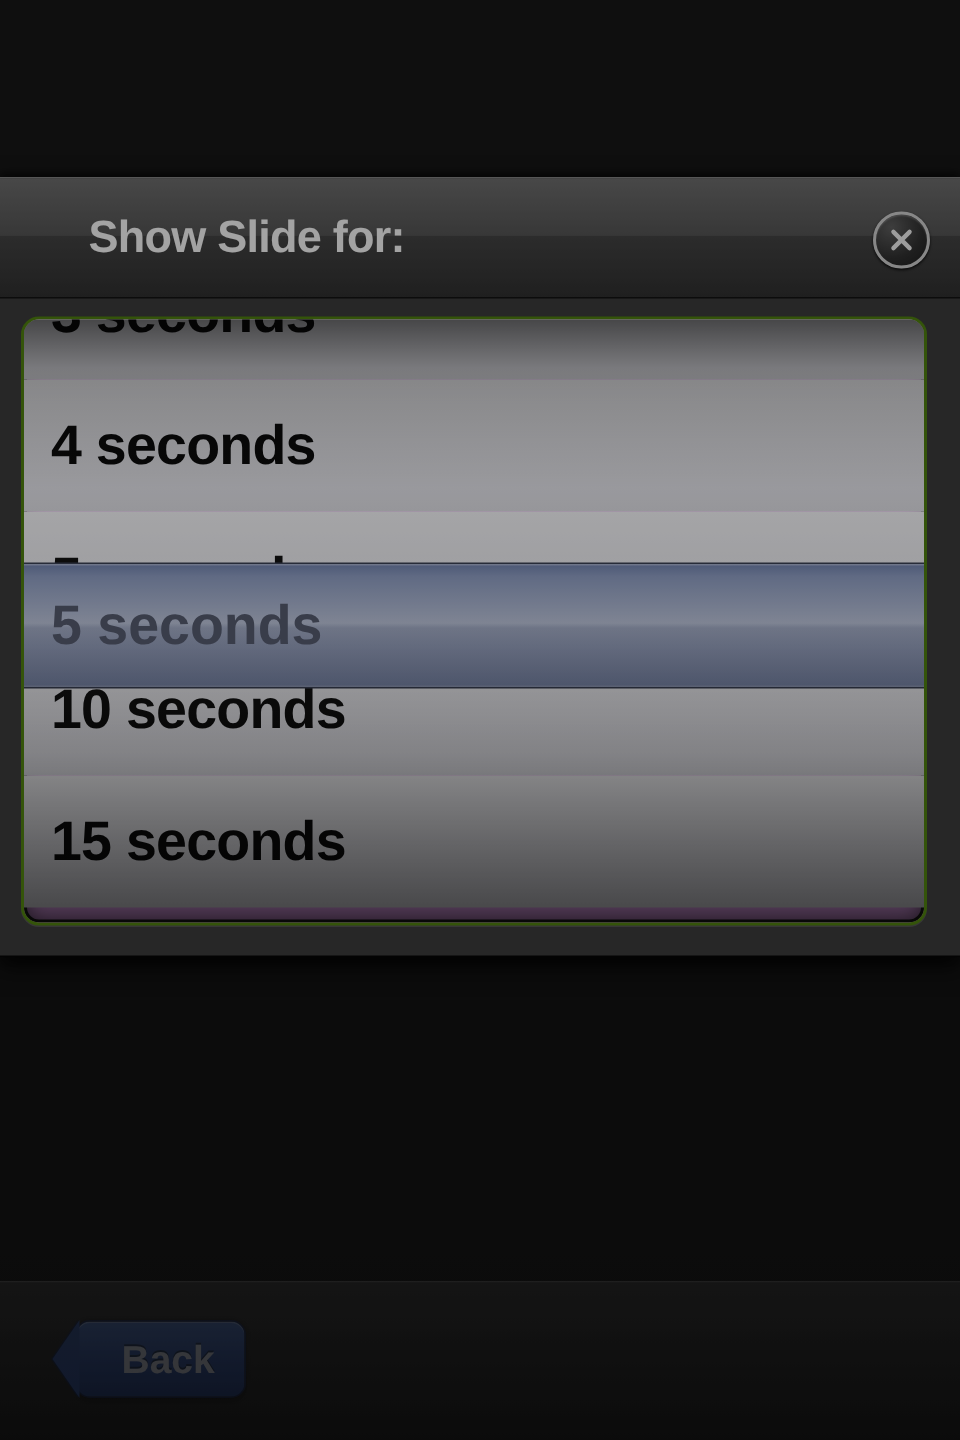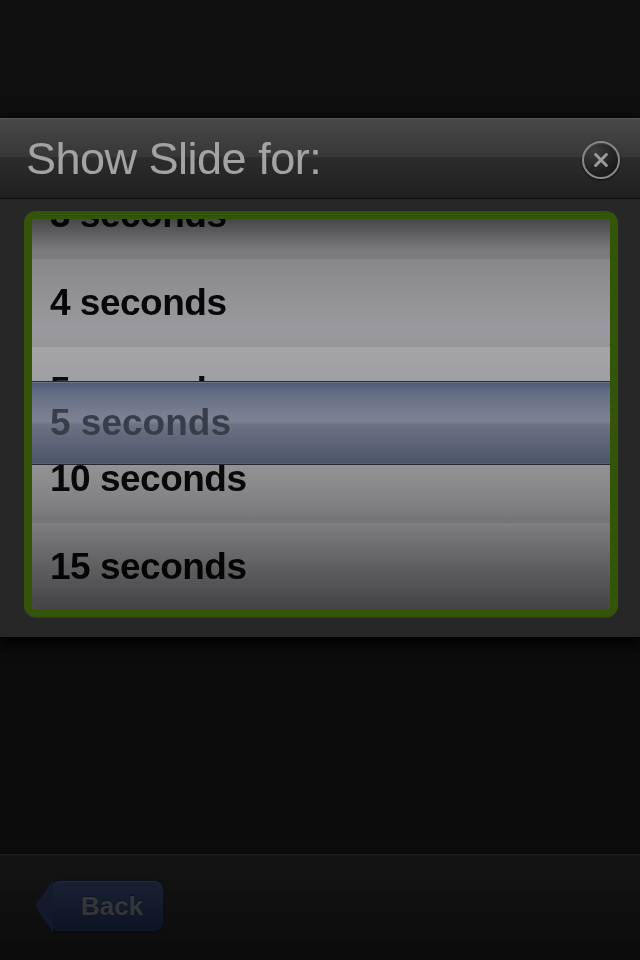--- a/index.html
+++ b/index.html
@@ -39,45 +39,46 @@
   .sheet-header {
     position: relative;
     height: 80px;
     padding: 0 26px;
     display: flex; align-items: center;
     background: linear-gradient(to bottom, #6a6a6a 0%, #525252 48%, #414141 49%, #2f2f2f 100%);
     border-bottom: 1px solid #121212;
   }
   .sheet-title {
     color: #f0f0f0;
-    font-size: 45px;
-    font-weight: 400;
+    font-size: 30px;
+    font-weight: 700;
     letter-spacing: -0.5px;
+    margin-left: 33px;
   }
   .close-btn {
     position: absolute;
     right: 20px; top: 22px;
     width: 38px; height: 38px;
     border-radius: 50%;
     border: 2px solid #c8c8c8;
     display: flex; align-items: center; justify-content: center;
     background: radial-gradient(circle at 30% 25%, #5b5b5b 0%, #2f2f2f 60%, #1d1d1d 100%);
     box-shadow: inset 0 1px 1px rgba(255,255,255,0.2), 0 1px 2px rgba(0,0,0,0.8);
     cursor: pointer;
   }
   .close-btn svg { width: 18px; height: 18px; }
   .close-btn path { stroke: #e8e8e8; stroke-width: 3.2; stroke-linecap: round; }
 
   
   .picker-frame {
     position: relative;
     flex: 1;
-    margin: 12px 22px 20px 24px;
+    margin: 12px 22px 20px 14px;
     border-radius: 12px;
-    border: 8px solid #4d7c0f;
+    border: 2px solid #4d7c0f;
     box-shadow: inset 0 0 0 2px #1c1c1c, inset 0 0 14px rgba(0,0,0,0.7),
                 0 1px 0 rgba(255,255,255,0.12);
     overflow: hidden;
     background: #f0abfc;
   }
   .picker-bg-sheen {
     position: absolute; inset: 0;
     background:
       linear-gradient(to bottom,
         rgba(0,0,0,0.55) 0%,

